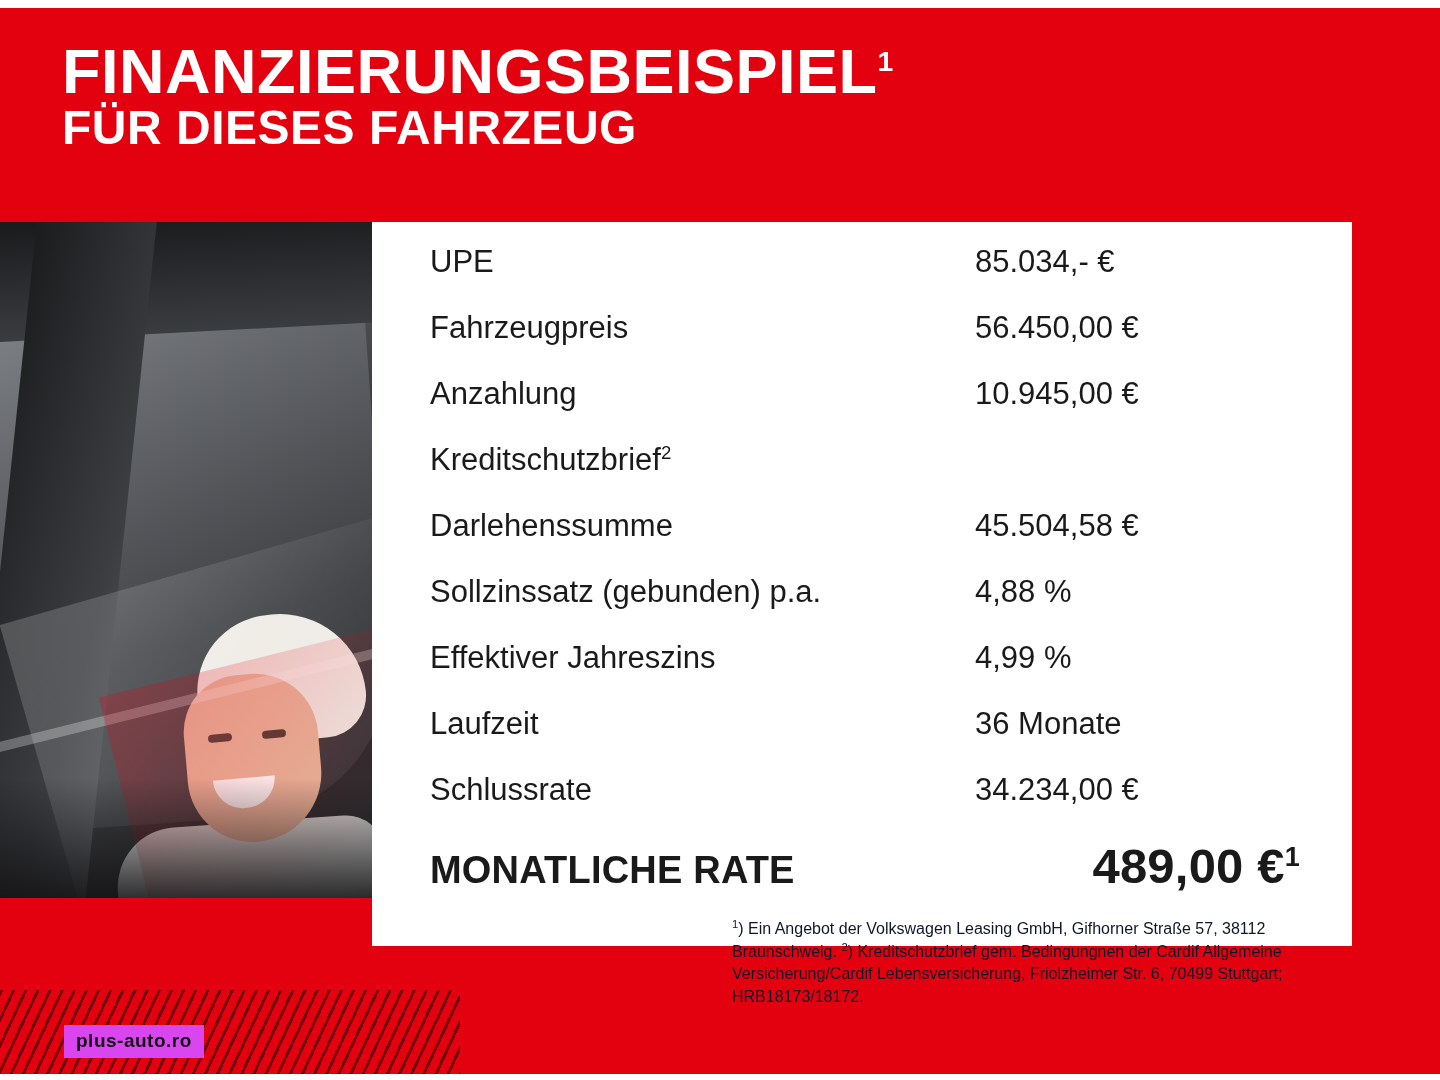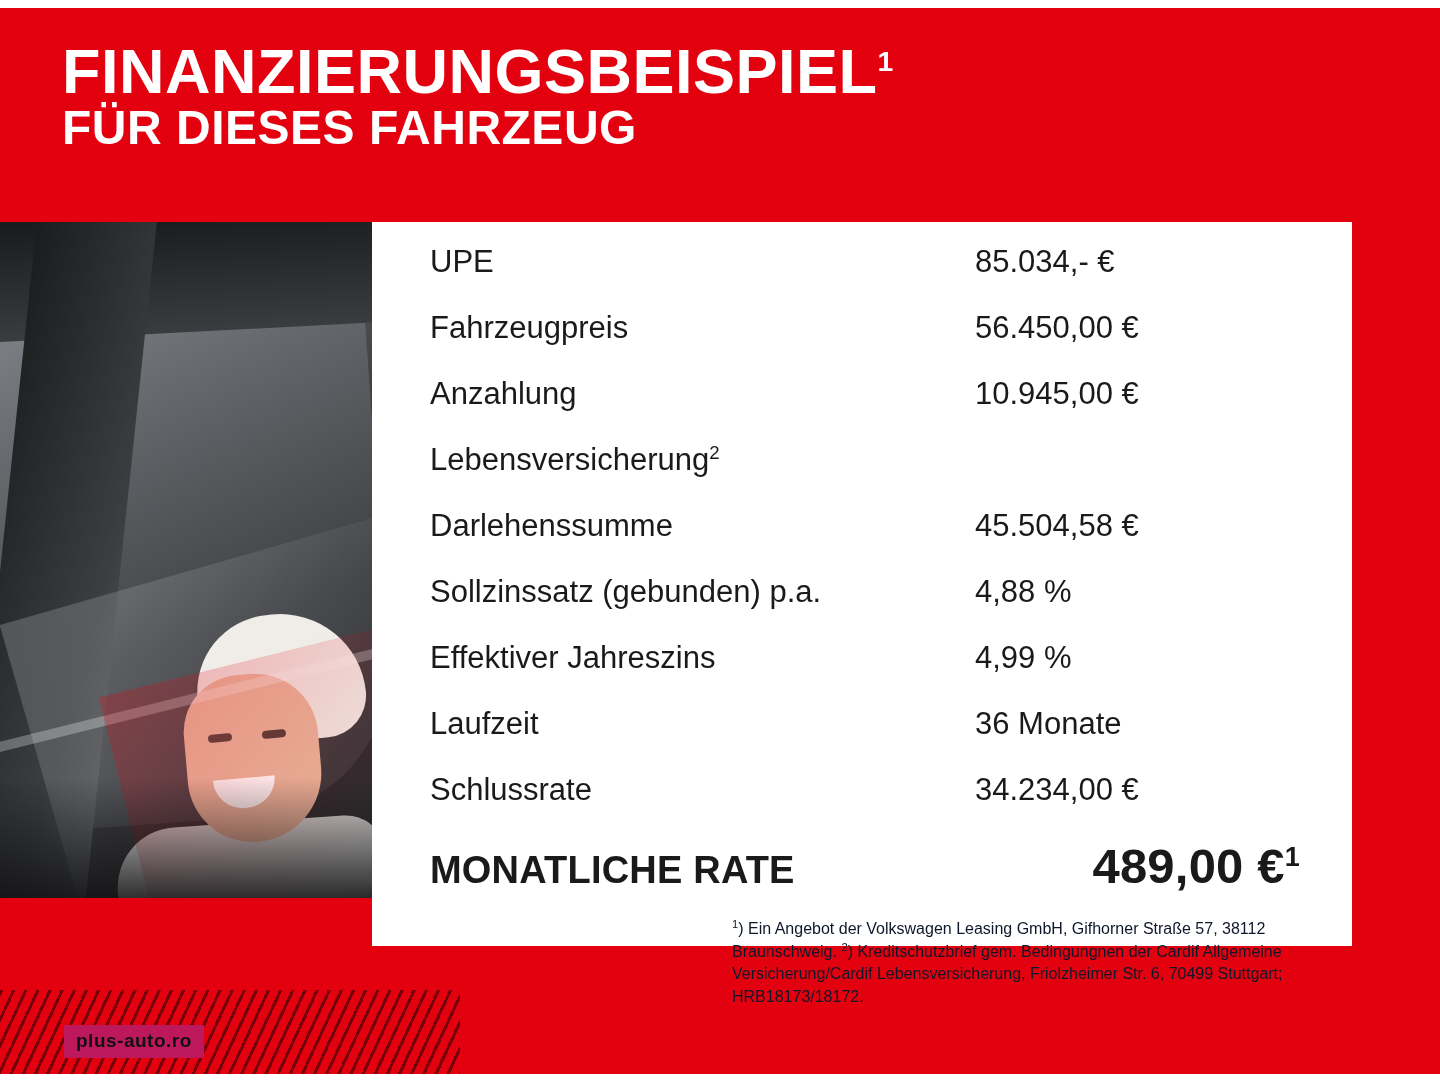--- a/index.html
+++ b/index.html
@@ -286,21 +286,21 @@
     background:
       repeating-linear-gradient(115deg,
         rgba(0,0,0,0.55) 0px, rgba(0,0,0,0.55) 3px,
         rgba(0,0,0,0.0) 3px, rgba(0,0,0,0.0) 11px);
     opacity: 0.85;
   }
   .wm-badge {
     position: absolute;
     left: 64px;
     bottom: 22px;
-    background: #be185d;
+    background: #d946ef;
     color: #111111;
     font-size: 19px;
     font-weight: bold;
     letter-spacing: 0.5px;
     padding: 5px 12px 6px 12px;
     font-family: "Liberation Sans", sans-serif;
     text-align: center;
   }
   .bottom-white {
     position: absolute;
@@ -353,21 +353,21 @@
         <div class="label">Fahrzeugpreis</div>
         <div class="value">56.450,00 €</div>
       </div>
 
       <div class="row">
         <div class="label">Anzahlung</div>
         <div class="value">10.945,00 €</div>
       </div>
 
       <div class="row">
-        <div class="label"><span>Lebensversicherung</span><sup>2</sup></div>
+        <div class="label"><span>Kreditschutzbrief</span><sup>2</sup></div>
         <div class="value"></div>
       </div>
 
       <div class="row">
         <div class="label">Darlehenssumme</div>
         <div class="value">45.504,58 €</div>
       </div>
 
       <div class="row">
         <div class="label">Sollzinssatz (gebunden) p.a.</div>

